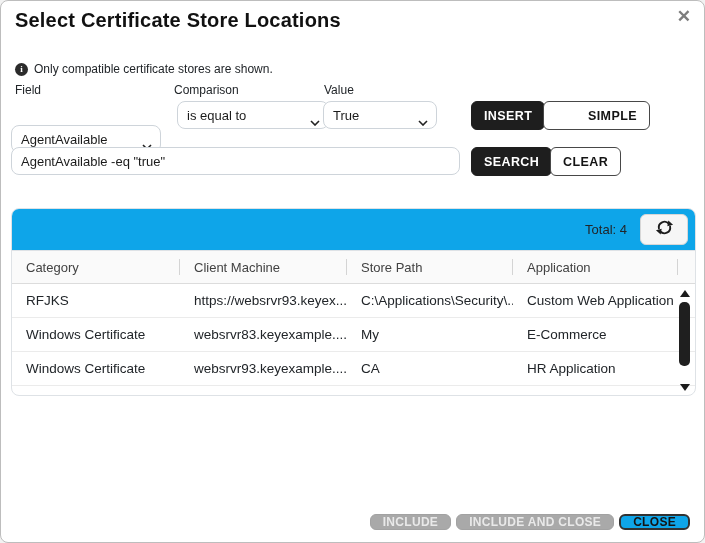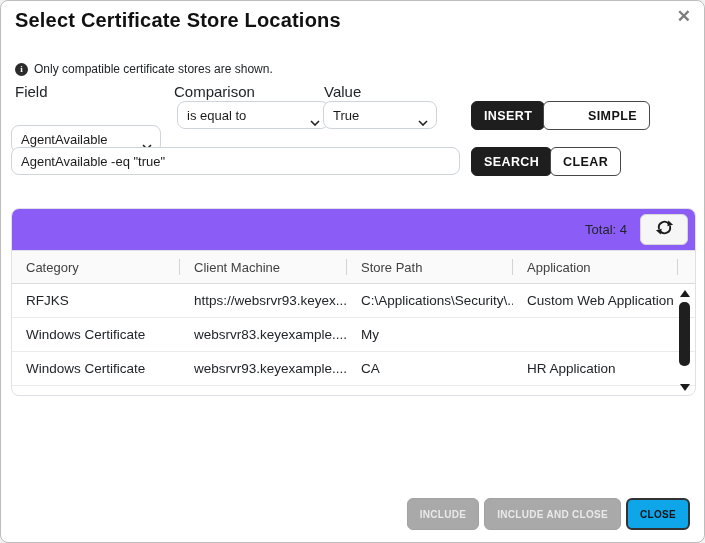--- a/index.html
+++ b/index.html
@@ -12,21 +12,21 @@
     overflow: hidden;
   }
   
   .title { position: absolute; left: 14px; top: 8px; font-size: 20px; font-weight: bold; color: #111; letter-spacing: .2px; }
   .close-x { position: absolute; right: 13px; top: 6px; font-size: 17px; font-weight: bold; color: #7d7d7d; cursor: pointer; line-height: 1.2; }
   
   .info { position: absolute; left: 14px; top: 61px; display: flex; align-items: center; gap: 6px; font-size: 12px; color: #212529; }
   .info-badge { width: 13px; height: 13px; border-radius: 50%; background: #2b2b2b; color: #fff;
     font-size: 9px; font-weight: bold; display: flex; align-items: center; justify-content: center; font-family: "Liberation Serif", serif; }
   
-  .flabel { position: absolute; top: 82px; font-size: 15px; color: #212529; }
+  .flabel { position: absolute; top: 82px; font-size: 12px; color: #212529; }
   .lbl-field { left: 14px; } .lbl-comparison { left: 173px; } .lbl-value { left: 323px; }
   
   .sel-wrap { position: absolute; top: 100px; height: 28px; }
   .sel-wrap select {
     width: 100%; height: 100%; appearance: none; -webkit-appearance: none;
     border: 1px solid #ced4da; border-radius: 8px; background: #fff;
     font-size: 13px; color: #1b1b1b; padding: 0 22px 0 9px; font-family: "Liberation Sans", sans-serif;
   }
   .sel-wrap .chev { position: absolute; right: 9px; top: 11px; pointer-events: none; }
   .w1 { left: 10px; width: 150px; margin-top: 24px; } .w2 { left: 176px; width: 152px; } .w3 { left: 322px; width: 114px; }
@@ -42,21 +42,21 @@
     font-family: "Liberation Sans", sans-serif; padding: 0 12px; }
   .btn-dark { background: #1e1e1e; color: #fff; border: 1px solid #1e1e1e; }
   .btn-outline { background: #fff; color: #141414; border: 1.5px solid #474747; }
   .pos-insert { left: 470px; top: 100px; min-width: 66px; text-align: right; }
   .pos-simple { left: 542px; top: 100px; min-width: 65px; padding-left: 44px; }
   .pos-search { left: 470px; top: 146px; min-width: 74px; }
   .pos-clear  { left: 549px; top: 146px; min-width: 62px; }
   
   .card { position: absolute; left: 10px; top: 207px; width: 685px; height: 188px;
     border: 1px solid #dee2e6; border-radius: 8px; background: #fff; overflow: hidden; }
-  .card-topbar { position: relative; height: 42px; background: #8b5cf6; border-bottom: 1px solid #dee2e6; }
+  .card-topbar { position: relative; height: 42px; background: #0ea5e9; border-bottom: 1px solid #dee2e6; }
   .total { position: absolute; right: 68px; top: 13px; font-size: 13px; color: #212529; }
   .refresh-btn { position: absolute; right: 7px; top: 5px; width: 48px; height: 31px;
     background: #f6f6f6; border: 1px solid #d7d7d7; border-radius: 6px;
     display: flex; align-items: center; justify-content: center; cursor: pointer; }
   .grid-head { position: relative; height: 33px; background: #fafafa; border-bottom: 1px solid #dcdcdc;
     display: grid; grid-template-columns: 168px 167px 166px 165px 1fr; align-items: center; }
   .grid-head .hcell { position: relative; height: 100%; display: flex; align-items: center;
     padding-left: 14px; font-size: 13px; color: #424242; }
   .grid-head .hcell::after { content: ""; position: absolute; right: 0; top: 8px; bottom: 8px; width: 1px; background: #d4d4d4; }
   .grid-head .hcell:last-child::after { display: none; }
@@ -64,21 +64,21 @@
     align-items: center; border-bottom: 1px solid #ebebeb; background: #fff; }
   .trow .cell { padding-left: 14px; font-size: 13.5px; color: #212529; white-space: nowrap; overflow: hidden; }
   
   .vscroll { position: absolute; right: 5px; top: 79px; bottom: 4px; width: 11px; }
   .arr-up, .arr-down { position: absolute; left: 1px; width: 0; height: 0; border-left: 5px solid transparent; border-right: 5px solid transparent; cursor: pointer; }
   .arr-up { top: 2px; border-bottom: 7px solid #1c1c1c; }
   .arr-down { bottom: 0; border-top: 7px solid #1c1c1c; }
   .thumb { position: absolute; left: 0; top: 14px; width: 11px; height: 64px; background: #1f1f1f; border-radius: 5px; cursor: grab; }
   
   .footer { position: absolute; right: 14px; bottom: 12px; display: flex; gap: 5px; }
-  .fbtn { height: 32px; border-radius: 6px; font-size: 10px; font-weight: 600; letter-spacing: .3px;
+  .fbtn { height: 16px; border-radius: 6px; font-size: 12px; font-weight: 600; letter-spacing: .3px;
     display: flex; align-items: center; justify-content: center; padding: 0 12px; font-family: "Liberation Sans", sans-serif; }
   .fbtn-disabled { background: #a9a9a9; color: #e9e9e9; border: 1px solid #a2a2a2; cursor: default; }
   .fbtn-close { background: #0ea5e9; color: #141414; border: 2px solid #323232; cursor: pointer; }
 </style>
 </head>
 <body>
 
 <div class="modal">
 
   <div class="title">Select Certificate Store Locations</div>
@@ -161,20 +161,21 @@
       <div class="cell">RFJKS</div>
       <div class="cell">https://websrvr93.keyex...</div>
       <div class="cell">C:\Applications\Security\...</div>
       <div class="cell">Custom Web Application</div>
       <div class="cell"></div>
     </div>
     <div class="trow">
       <div class="cell">Windows Certificate</div>
       <div class="cell">websrvr83.keyexample....</div>
       <div class="cell">My</div>
+      <div class="cell">E-Commerce</div>
       <div class="cell"></div>
     </div>
     <div class="trow">
       <div class="cell">Windows Certificate</div>
       <div class="cell">websrvr93.keyexample....</div>
       <div class="cell">CA</div>
       <div class="cell">HR Application</div>
       <div class="cell"></div>
     </div>
 

